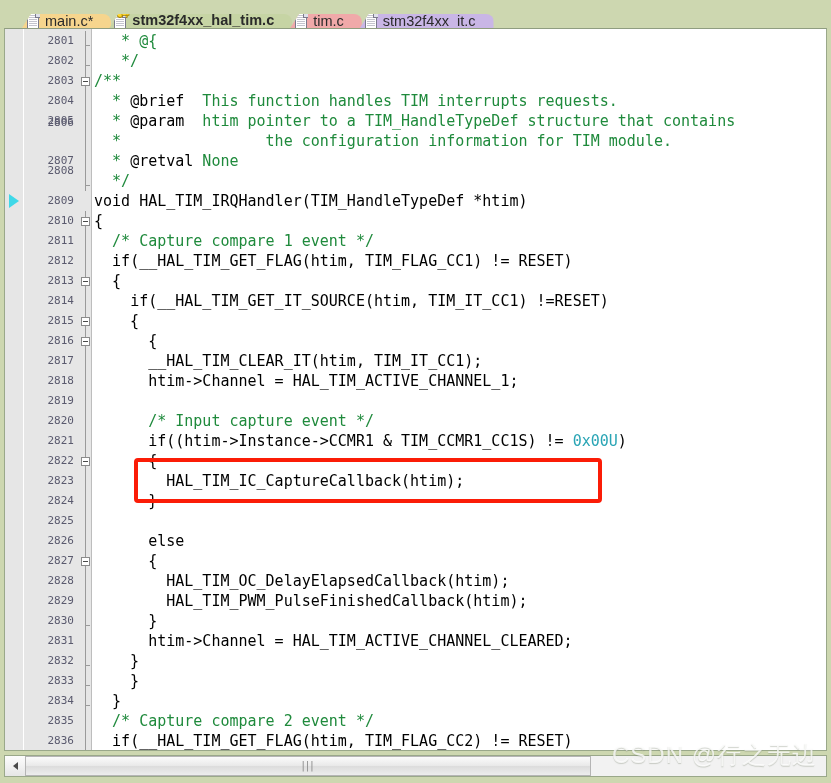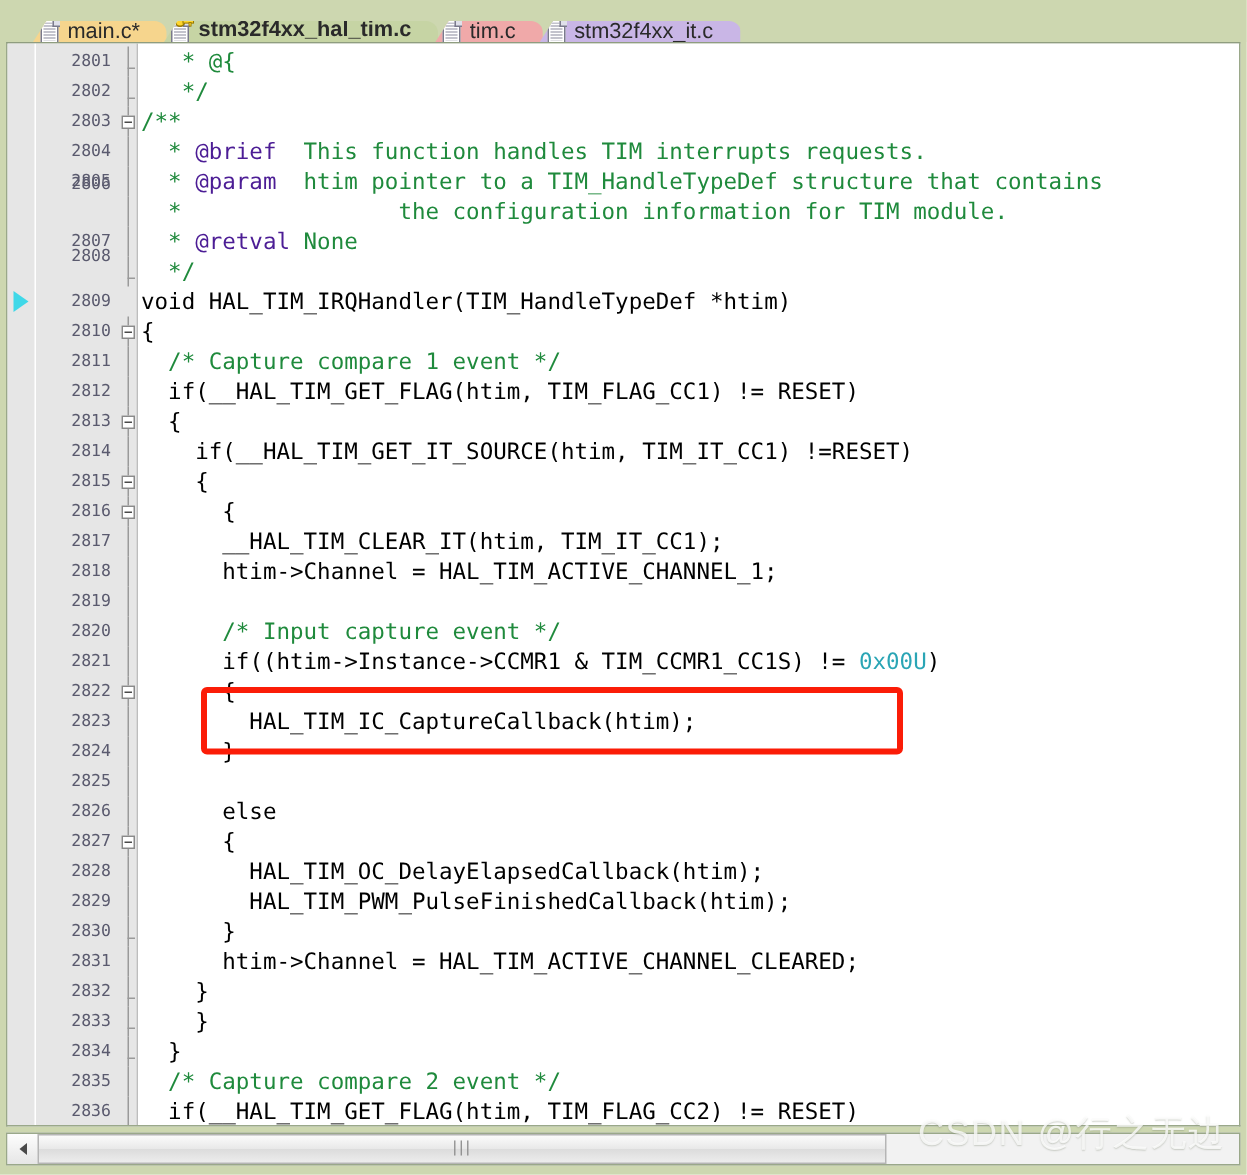--- a/index.html
+++ b/index.html
@@ -117,21 +117,21 @@
   }
   .codeline{
     position:absolute;left:2px;
     font-family:"DejaVu Sans Mono","Liberation Mono",monospace;
     font-size:15px;line-height:20px;height:20px;
     white-space:pre;color:#000000;
   }
 
   .kw{color:#000000;}
   .cm{color:#1f8a3c;}
-  .cmtag{color:#4c1d95;}
+  .cmtag{color:#000000;}
   .num{color:#2aa5b5;}
 
   
   .foldbox{
     position:absolute;left:1px;width:9px;height:9px;
     border:1px solid #8a8a8a;background:#ffffff;
     box-sizing:border-box;
   }
   .foldbox:after{
     content:"";position:absolute;left:1px;top:3px;width:5px;height:1px;background:#4a4a4a;

